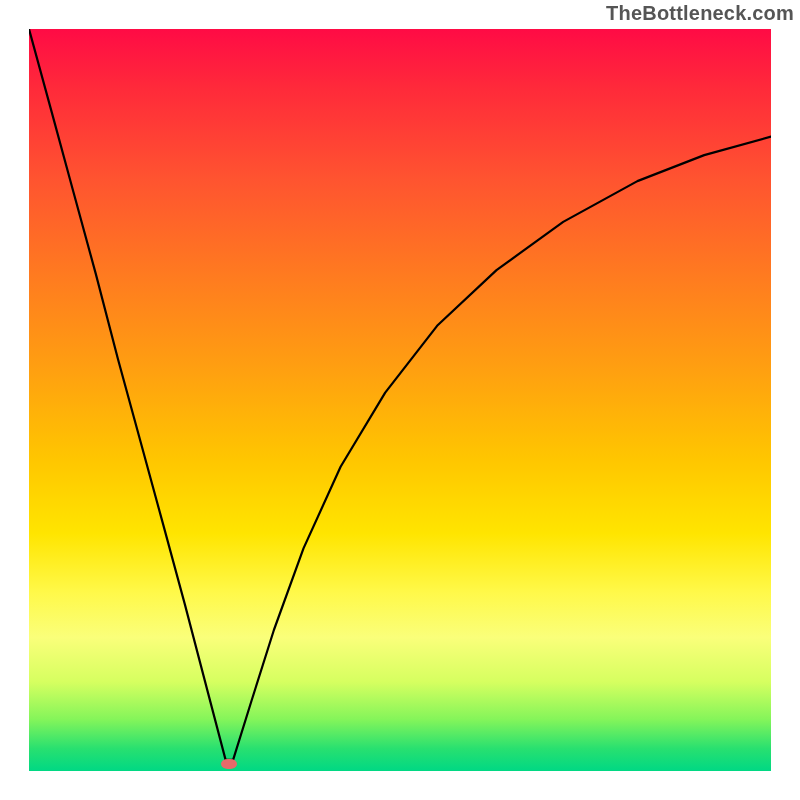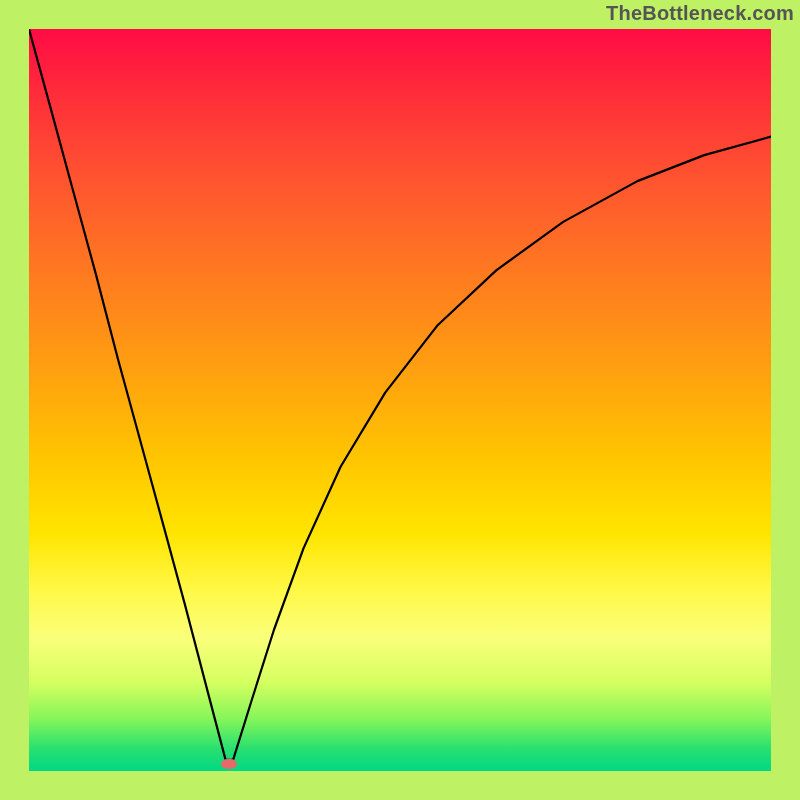--- a/index.html
+++ b/index.html
@@ -8,21 +8,21 @@
     width: 800px;
     height: 800px;
     overflow: hidden;
     background: #000;
     font-family: Arial, Helvetica, sans-serif;
   }
   .frame {
     position: relative;
     width: 800px;
     height: 800px;
-    background: #bef264;
+    background: #ffffff;
   }
   .watermark {
     position: absolute;
     top: 2px;
     right: 6px;
     color: #555;
     font-size: 20px;
     font-weight: 600;
     letter-spacing: 0.2px;
     user-select: none;

